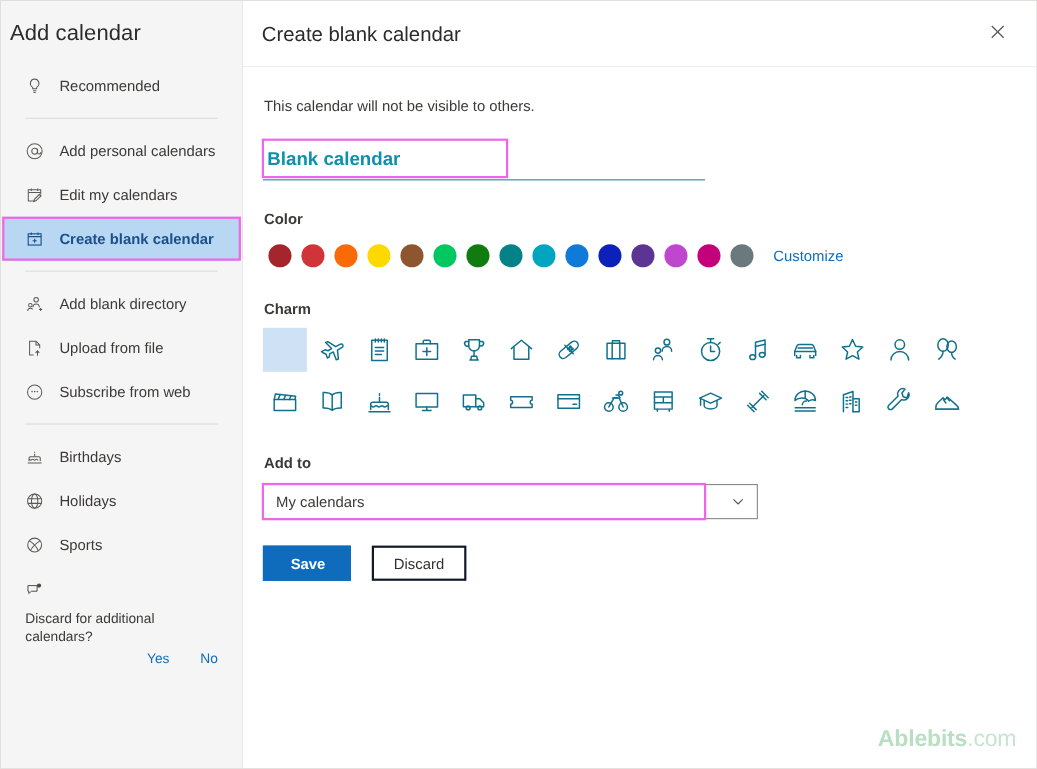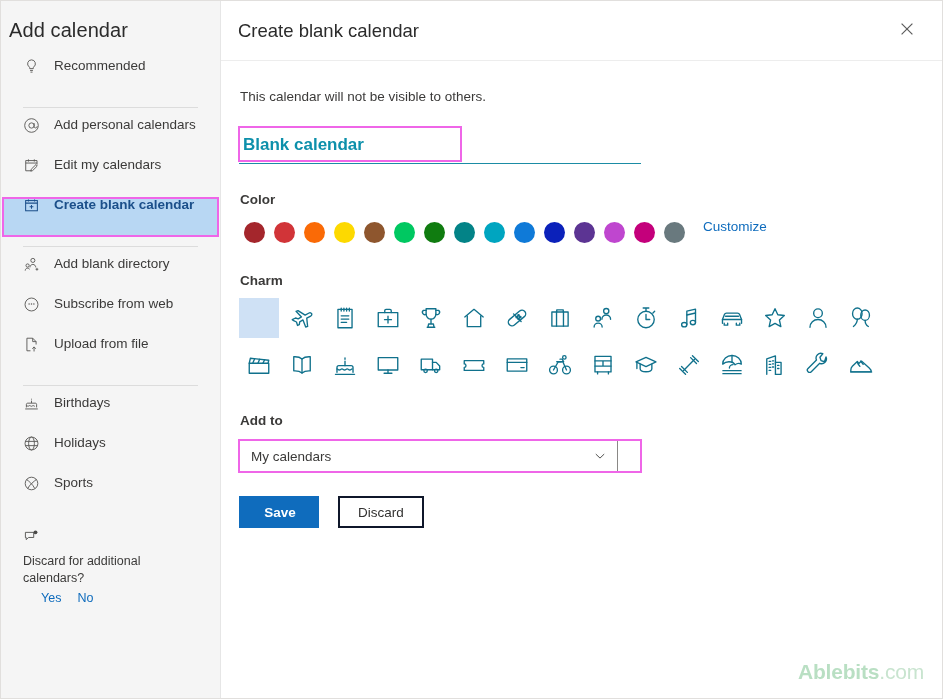--- a/index.html
+++ b/index.html
@@ -33,20 +33,21 @@
   .sidebar-title {
     font-size: 20px;
     color: #2b2b2b;
     padding: 18px 0 0 8px;
     font-weight: 400;
     letter-spacing: .1px;
   }
   .nav-list { margin-top: 16px; }
   .nav-item {
     display: flex;
+    align-items: center;
     height: 40px;
     padding-left: 22px;
     gap: 14px;
     font-size: 13.5px;
     color: #3b3a39;
     cursor: pointer;
     position: relative;
   }
   .nav-item .ico {
     width: 17px; height: 17px;
@@ -77,23 +78,24 @@
   }
   .promo .bubble { color:#4a4a48; margin-bottom: 4px; }
   .promo-text {
     font-size: 12.5px;
     color: #3b3a39;
     line-height: 17px;
     max-width: 150px;
   }
   .promo-actions {
     display: flex;
-    gap: 16px;
+    gap: 28px;
     margin-top: 4px;
     padding-left: 18px;
+    justify-content: flex-end;
   }
   .promo-actions a {
     color: #0f6cbd;
     font-size: 12.5px;
     text-decoration: none;
     cursor: pointer;
   }
 
   
   .main {
@@ -162,21 +164,21 @@
   .section-label {
     font-size: 13.5px;
     color: #3b3a39;
     margin: 28px 0 0 1px;
     font-weight: 600;
   }
 
   
   .color-row {
     display: flex;
-    align-items: flex-start;
+    align-items: center;
     gap: 0px;
     margin-top: 12px;
   }
   .swatch-btn {
     width: 30px; height: 26px;
     display: flex; align-items: center; justify-content: center;
     border: none; background: transparent; padding: 0; cursor: pointer;
   }
   .swatch {
     width: 21px; height: 21px;
@@ -209,21 +211,21 @@
   .charm-btn svg { display: block; }
 
   
   .select-wrap {
     margin-top: 12px;
     width: 402px;
     height: 32px;
     position: relative;
   }
   .select-box {
-    width: 379px; height: 32px;
+    width: 450px; height: 32px;
     border: 1px solid #8a8886;
     background: #ffffff;
     display: flex;
     align-items: center;
     justify-content: space-between;
     padding: 0 10px 0 11px;
     font-size: 13.5px;
     color: #3b3a39;
     cursor: pointer;
   }
@@ -342,38 +344,38 @@
             <path d="M2.6 17.2c0-1.7 1.2-2.9 2.8-2.9 1 0 1.9.5 2.4 1.3"></path>
             <path d="M14.8 15.6h3.2M16.4 14v3.2"></path>
           </svg>
         </span>
         <span>Add blank directory</span>
       </div>
 
       <div class="nav-item">
         <span class="ico">
           <svg width="17" height="17" viewBox="0 0 20 20" fill="none" stroke="currentColor" stroke-width="1.1">
+            <path d="M11.4 2.6H4.6v14.8h4.2"></path>
+            <path d="M11.4 2.6 15.4 6.6v3.4M11.4 2.6v4h4"></path>
+            <path d="M13 18.2v-5.2M11 15l2-2.2 2 2.2"></path>
+          </svg>
+        </span>
+        <span>Upload from file</span>
+      </div>
+
+      <div class="nav-item">
+        <span class="ico">
+          <svg width="17" height="17" viewBox="0 0 20 20" fill="none" stroke="currentColor" stroke-width="1.1">
             <circle cx="10" cy="10" r="7.6"></circle>
             <circle cx="7.2" cy="9.4" r=".85" fill="currentColor" stroke="none"></circle>
             <circle cx="10" cy="9.4" r=".85" fill="currentColor" stroke="none"></circle>
             <circle cx="12.8" cy="9.4" r=".85" fill="currentColor" stroke="none"></circle>
           </svg>
         </span>
         <span>Subscribe from web</span>
-      </div>
-
-      <div class="nav-item">
-        <span class="ico">
-          <svg width="17" height="17" viewBox="0 0 20 20" fill="none" stroke="currentColor" stroke-width="1.1">
-            <path d="M11.4 2.6H4.6v14.8h4.2"></path>
-            <path d="M11.4 2.6 15.4 6.6v3.4M11.4 2.6v4h4"></path>
-            <path d="M13 18.2v-5.2M11 15l2-2.2 2 2.2"></path>
-          </svg>
-        </span>
-        <span>Upload from file</span>
       </div>
 
       <div class="nav-divider"></div>
 
       <div class="nav-item">
         <span class="ico">
           <svg width="17" height="17" viewBox="0 0 20 20" fill="none" stroke="currentColor" stroke-width="1.1">
             <path d="M4 14.6V11c0-.8.6-1.4 1.4-1.4h9.2c.8 0 1.4.6 1.4 1.4v3.6"></path>
             <path d="M2.6 16.4h14.8"></path>
             <path d="M4 12.4c.9 0 .9.9 1.9.9s1-.9 2-.9 1 .9 2 .9 1-.9 2-.9 1 .9 2 .9"></path>

